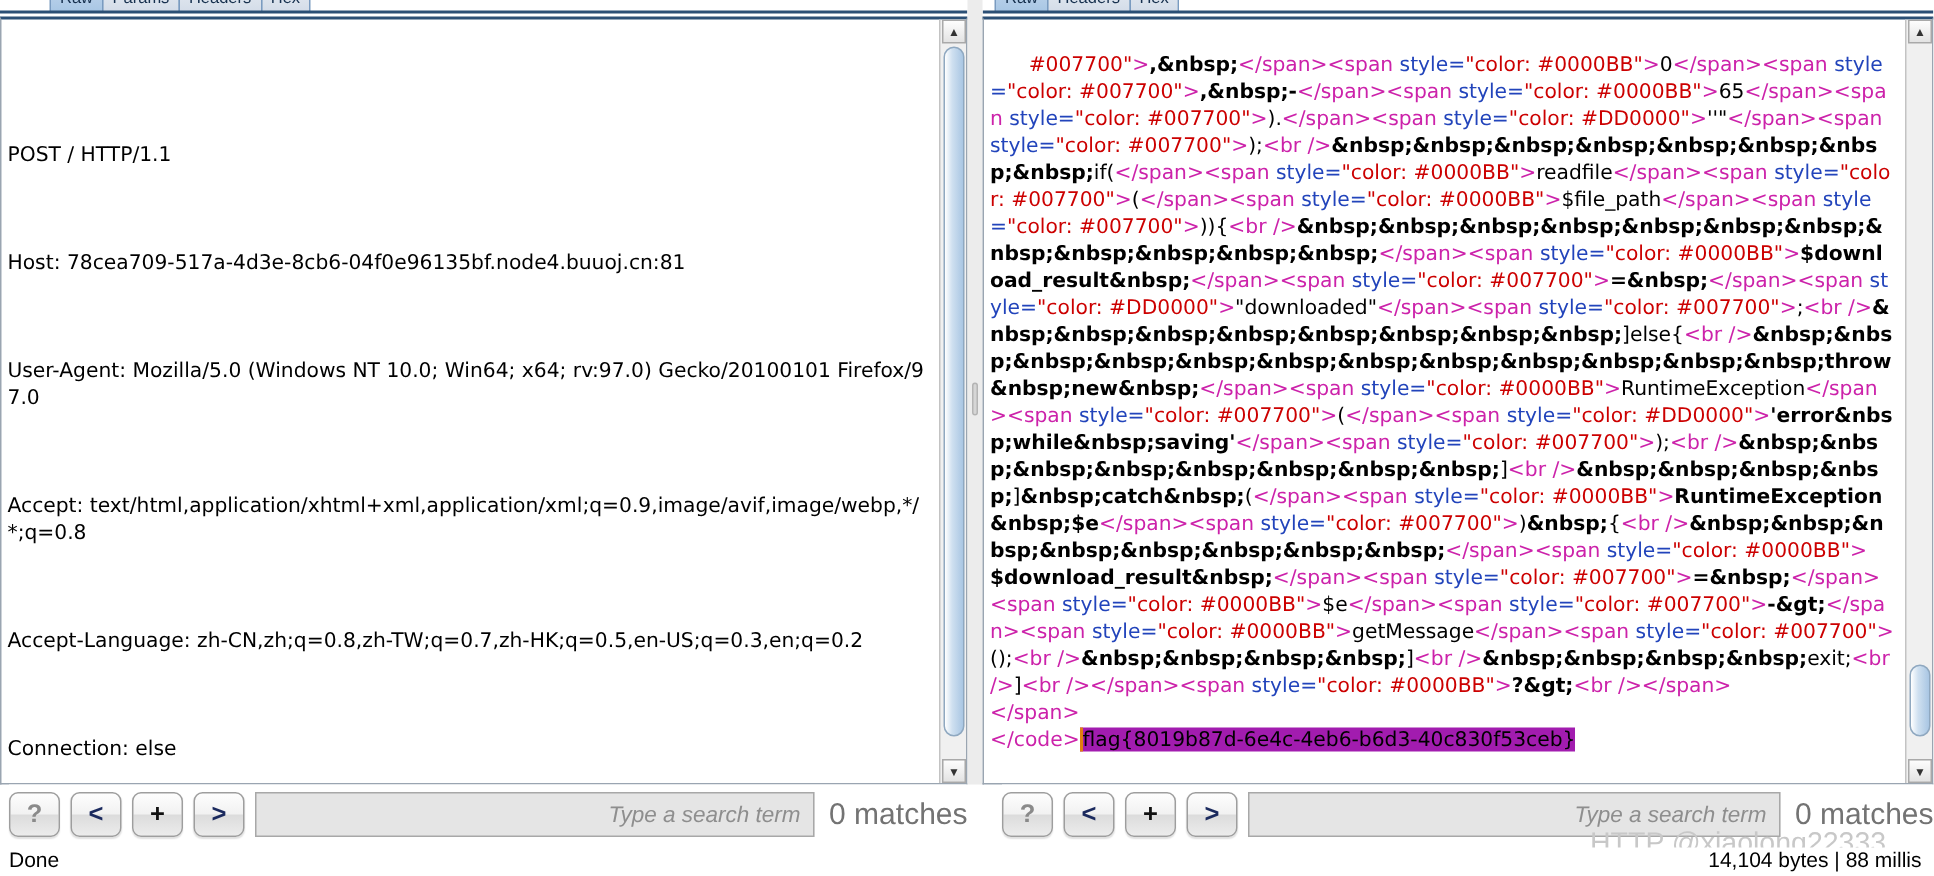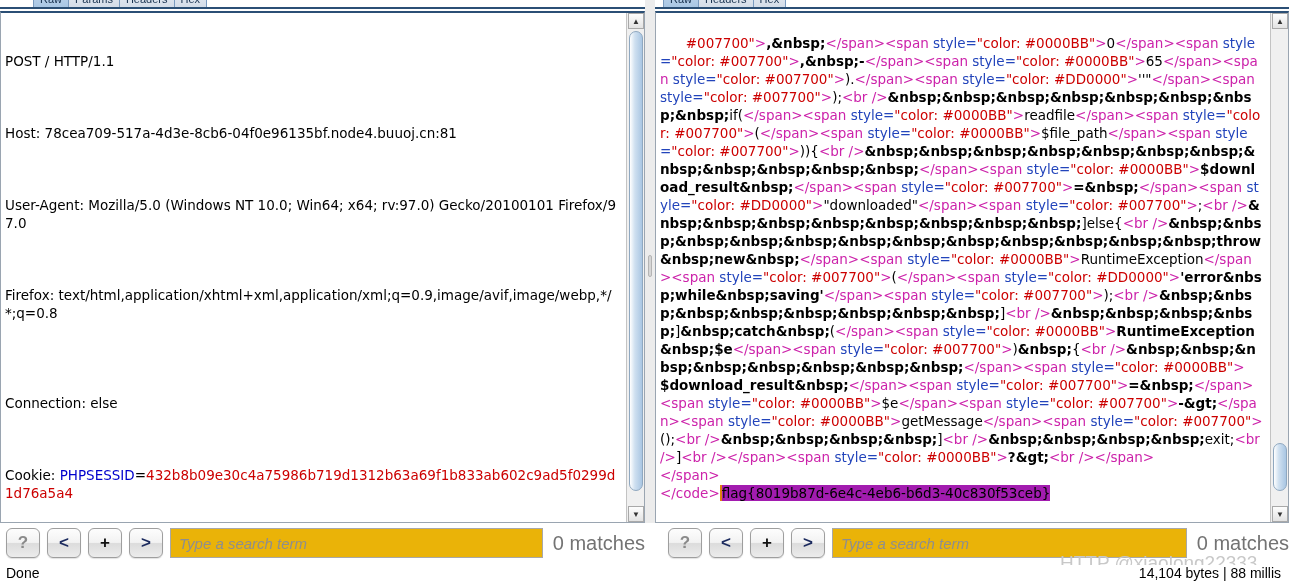--- a/index.html
+++ b/index.html
@@ -66,21 +66,21 @@
   .panel.right { left: 655px; width: 634px; height: 512px; }
 
   .msgbody {
     position: absolute;
     left: 0; top: 0;
     height: 100%;
     padding: 3px 4px 0 4px;
     overflow: hidden;
     line-height: 18px;
   }
-  .panel.left  .msgbody { width: 622px; }
+  .panel.left  .msgbody { width: 622px; margin-top: 42px; }
   .panel.right .msgbody { width: 611px; }
 
   
   .req {
     font-family: "DejaVu Sans", sans-serif;
     font-size: 13.5px;
     color: #000000;
     white-space: pre-wrap;
     word-break: break-all;
   }
@@ -173,26 +173,27 @@
     color: #1b2a5e;
     box-shadow: 0 1px 1px rgba(0,0,0,0.12);
   }
   .sbtn.help { color: #8a8a8a; }
   .sbtn.plus { color: #111111; }
 
   .sinput {
     flex: 1 1 auto;
     height: 30px;
     border: 1px solid #a8a8a8;
-    background: #eab308;
+    background: #e5e5e5;
     padding: 0 8px;
     font-family: "Liberation Sans", sans-serif;
     font-size: 15px;
     color: #333;
     outline: none;
+    text-align: right;
   }
   .sinput::placeholder { color: #8e8e8e; font-style: italic; }
   .matches {
     margin-left: 10px;
     font-family: "Liberation Sans", sans-serif;
     font-size: 20px;
     color: #737373;
     white-space: nowrap;
   }
   .searchbar.left  .sinput { max-width: 375px; }
@@ -252,22 +253,23 @@
   </div>
 
   <div class="panel left">
     <div class="msgbody req">
       <div>POST / HTTP/1.1</div>
 
       <div><span>Host</span><span>:</span><span> 78cea709-517a-4d3e-8cb6-04f0e96135bf.node4.buuoj.cn:81</span></div>
 
       <div><span>User-Agent</span><span>:</span><span> Mozilla/5.0 (Windows NT 10.0; Win64; x64; rv:97.0) Gecko/20100101 Firefox/97.0</span></div>
 
-      <div><span>Firefox</span><span>:</span><span> text/html,application/xhtml+xml,application/xml;q=0.9,image/avif,image/webp,*/*;q=0.8</span></div>
-
+      <div><span>Accept</span><span>:</span><span> text/html,application/xhtml+xml,application/xml;q=0.9,image/avif,image/webp,*/*;q=0.8</span></div>
+
+      <div><span>Accept-Language</span><span>:</span><span> zh-CN,zh;q=0.8,zh-TW;q=0.7,zh-HK;q=0.5,en-US;q=0.3,en;q=0.2</span></div>
 
       <div><span>Connection</span><span>:</span><span> else</span></div>
 
       <div><span>Cookie: </span><span class="pname">PHPSESSID</span><span>=</span><span class="pval">432b8b09e30c4a75986b719d1312b63a69f1b833ab602c9ad5f0299d1d76a5a4</span></div>
 
       
 
       
 
       

